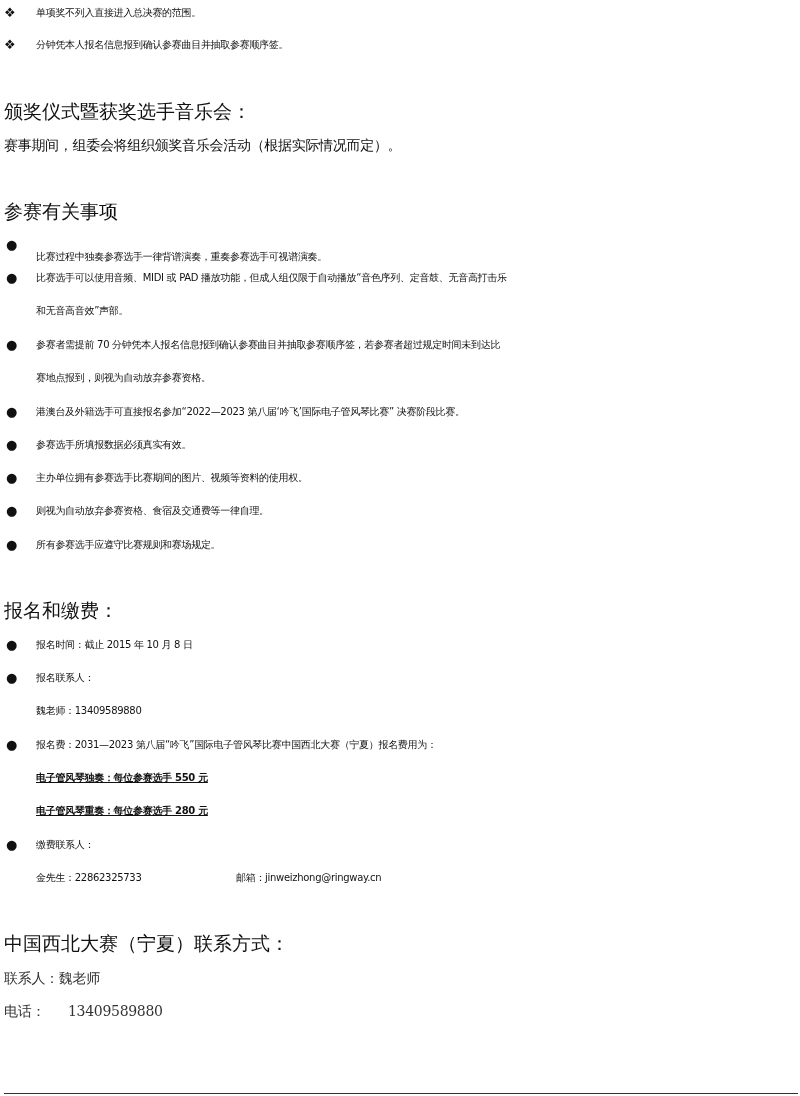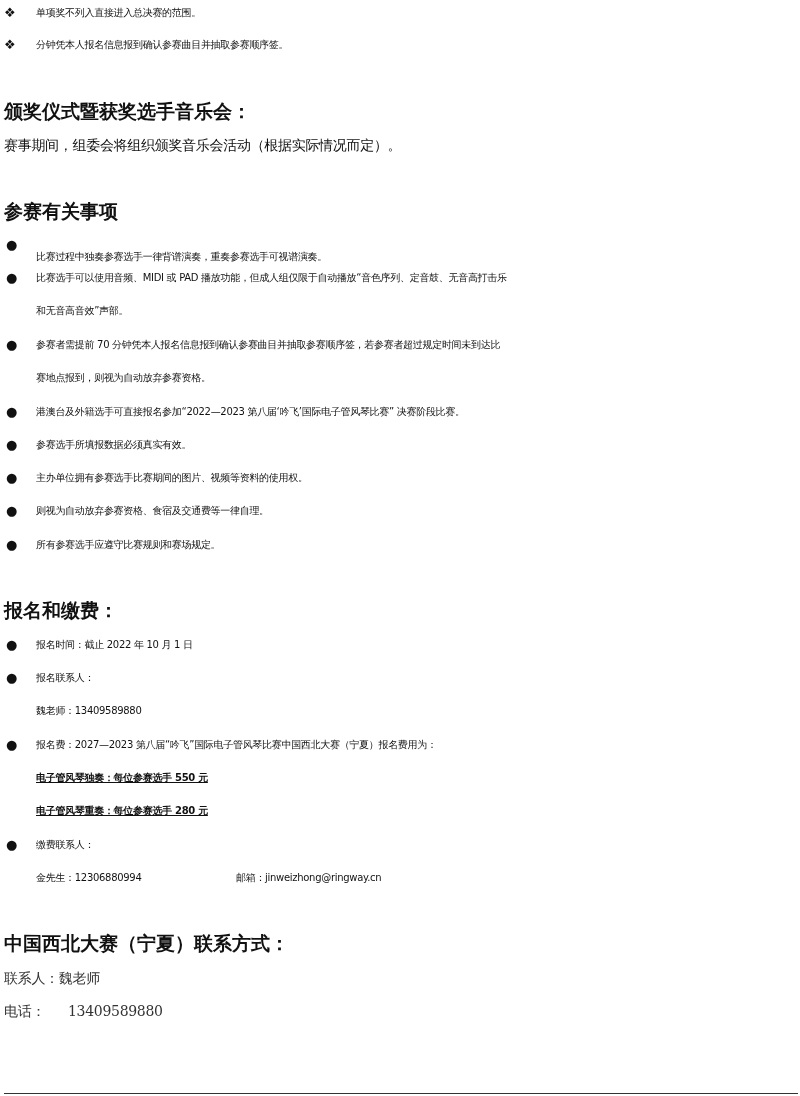--- a/index.html
+++ b/index.html
@@ -4,21 +4,21 @@
 <style>
   html, body { margin: 0; padding: 0; background: #ffffff; }
   body {
     width: 800px; height: 1096px; position: relative; overflow: hidden;
     font-family: "DejaVu Sans", "Liberation Sans", sans-serif;
     color: #111111;
   }
   .bullet { position: absolute; left: 6px; font-size: 13px; line-height: 20px; }
   .diamond { position: absolute; left: 4px; font-size: 13px; line-height: 20px; }
   .txt { position: absolute; left: 36px; white-space: nowrap; font-size: 10px; line-height: 20px; letter-spacing: -0.3px; }
-  .h { position: absolute; left: 4px; font-size: 19px; font-weight: bold; line-height: 26px; white-space: nowrap; }
+  .h { position: absolute; left: 4px; font-size: 19px; font-weight: normal; line-height: 26px; white-space: nowrap; }
   .bodytext { position: absolute; left: 4px; font-size: 14px; line-height: 20px; white-space: nowrap; letter-spacing: -0.3px; }
   .u { text-decoration: underline; font-weight: bold; }
   .serif { font-family: "DejaVu Serif", "Liberation Serif", serif; color: #333; }
   .rule { position: absolute; left: 4px; top: 1093px; width: 794px; height: 1px; background: #333; }
 </style>
 </head>
 <body>
 
 <span class="diamond" style="top:3px">❖</span>
 <span class="txt" style="top:3px">单项奖不列入直接进入总决赛的范围。</span>
@@ -43,31 +43,31 @@
 <span class="txt" style="top:435px">参赛选手所填报数据必须真实有效。</span>
 <span class="bullet" style="top:468px">●</span>
 <span class="txt" style="top:468px">主办单位拥有参赛选手比赛期间的图片、视频等资料的使用权。</span>
 <span class="bullet" style="top:501px">●</span>
 <span class="txt" style="top:501px">则视为自动放弃参赛资格、食宿及交通费等一律自理。</span>
 <span class="bullet" style="top:535px">●</span>
 <span class="txt" style="top:535px">所有参赛选手应遵守比赛规则和赛场规定。</span>
 
 <div class="h" style="top:597px">报名和缴费：</div>
 <span class="bullet" style="top:635px">●</span>
-<span class="txt" style="top:635px">报名时间：截止 2022 年 10 月 1 日</span>
+<span class="txt" style="top:635px">报名时间：截止 2015 年 10 月 8 日</span>
 <span class="bullet" style="top:668px">●</span>
 <span class="txt" style="top:668px">报名联系人：</span>
 <span class="txt" style="top:701px">魏老师：13409589880</span>
 <span class="bullet" style="top:735px">●</span>
-<span class="txt" style="top:735px">报名费：2027—2023 第八届“吟飞”国际电子管风琴比赛中国西北大赛（宁夏）报名费用为：</span>
+<span class="txt" style="top:735px">报名费：2031—2023 第八届“吟飞”国际电子管风琴比赛中国西北大赛（宁夏）报名费用为：</span>
 <span class="txt u" style="top:768px">电子管风琴独奏：每位参赛选手 550 元</span>
 <span class="txt u" style="top:801px">电子管风琴重奏：每位参赛选手 280 元</span>
 <span class="bullet" style="top:835px">●</span>
 <span class="txt" style="top:835px">缴费联系人：</span>
-<span class="txt" style="top:868px">金先生：12306880994</span>
+<span class="txt" style="top:868px">金先生：22862325733</span>
 <span class="txt" style="top:868px; left:236px">邮箱：jinweizhong@ringway.cn</span>
 
 <div class="h" style="top:930px">中国西北大赛（宁夏）联系方式：</div>
 <div class="bodytext serif" style="top:968px">联系人：魏老师</div>
 <div class="bodytext serif" style="top:1001px">电话：</div>
 <div class="bodytext serif" style="top:1001px; left:68px">13409589880</div>
 
 <div class="rule"></div>
 
 </body></html>

